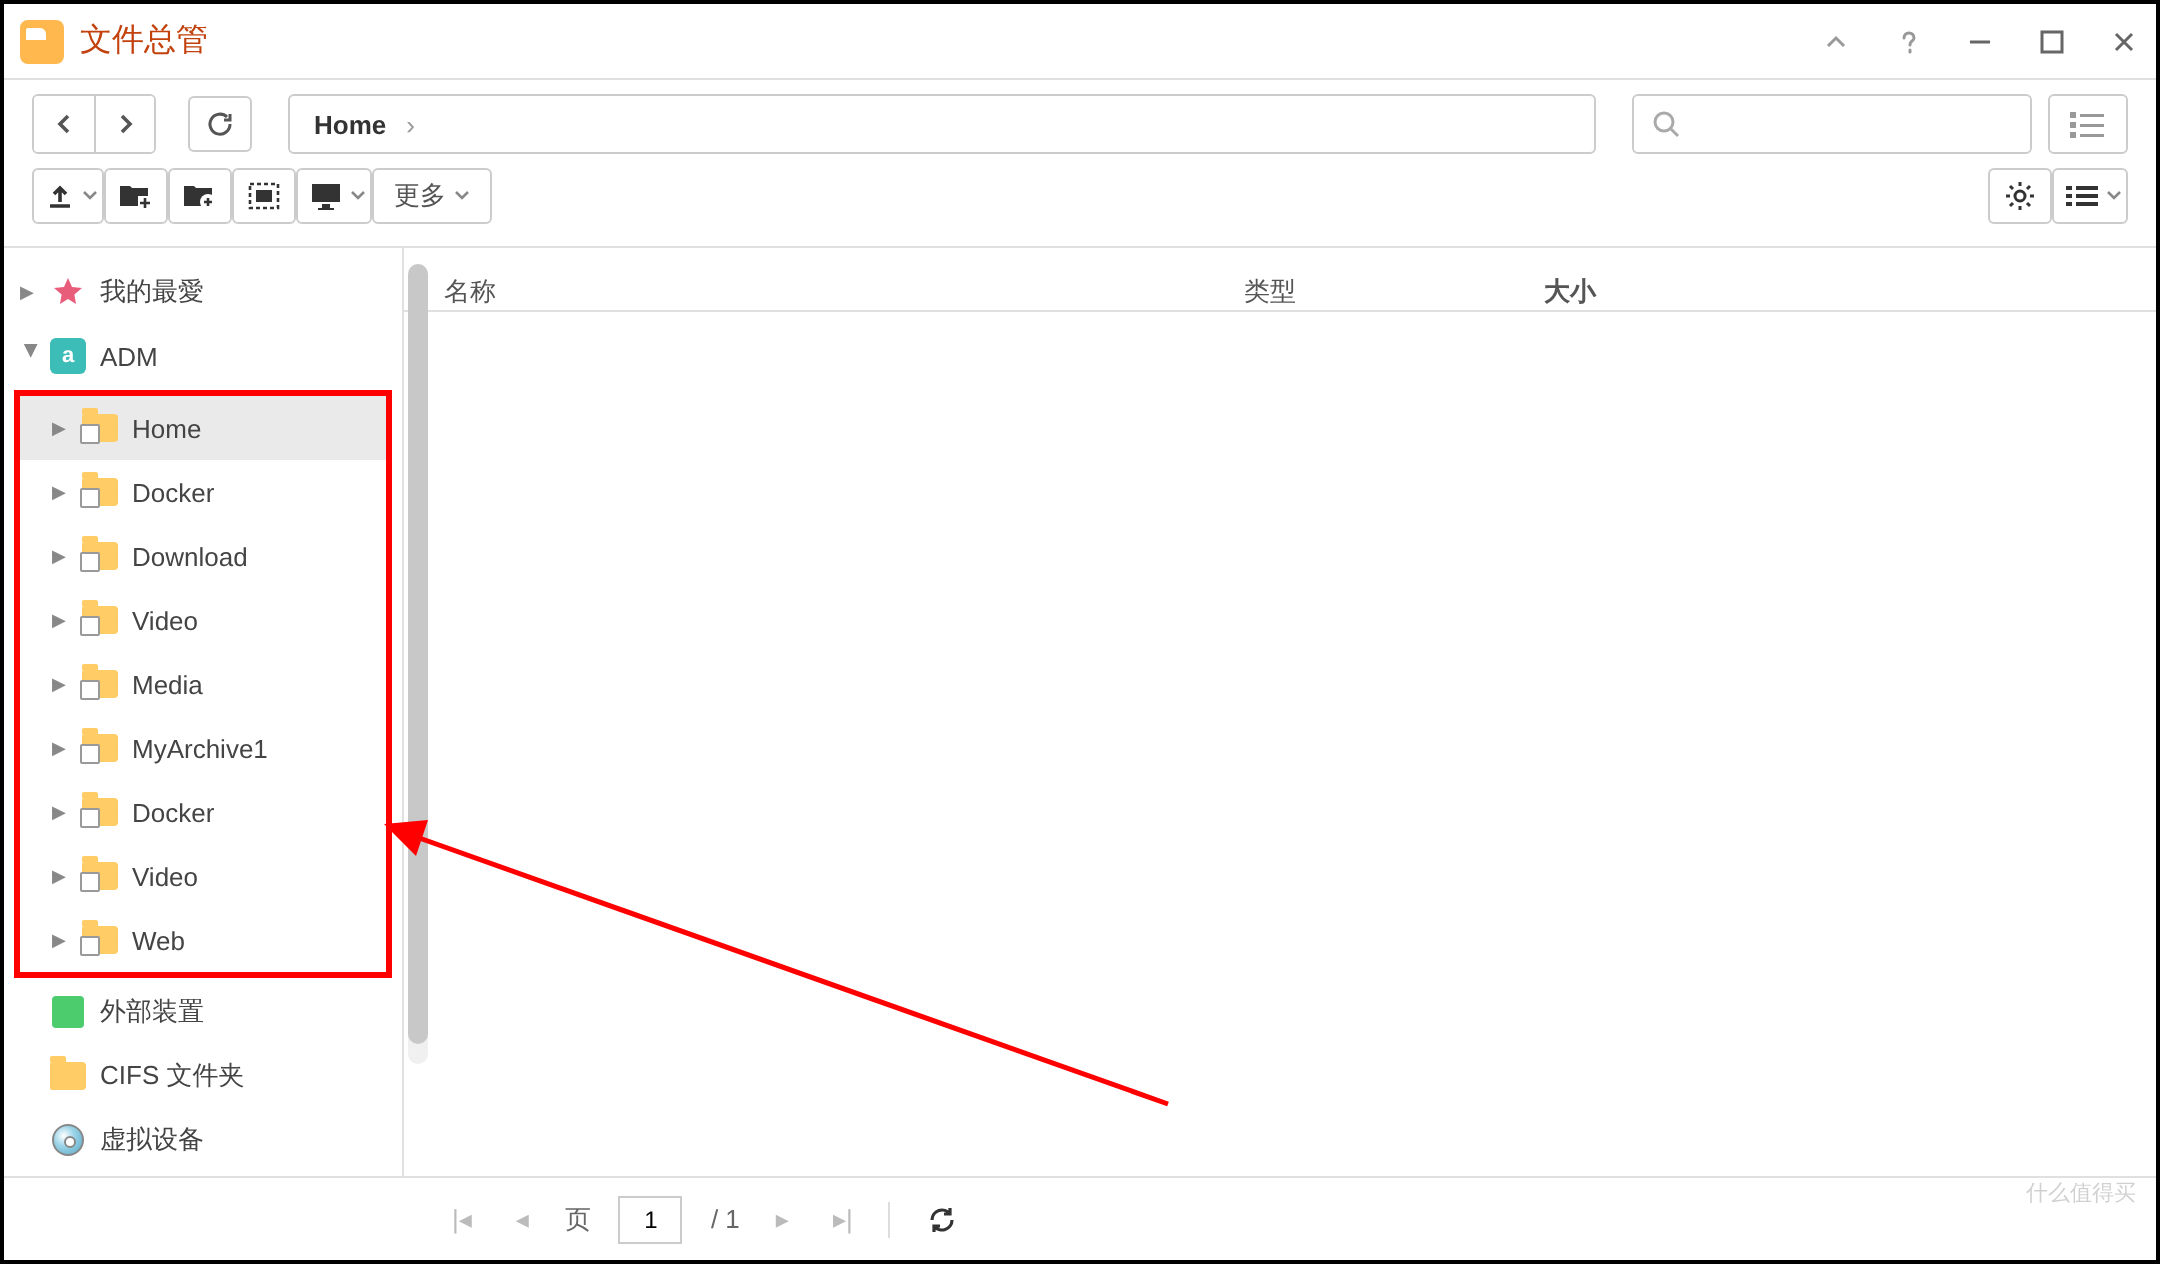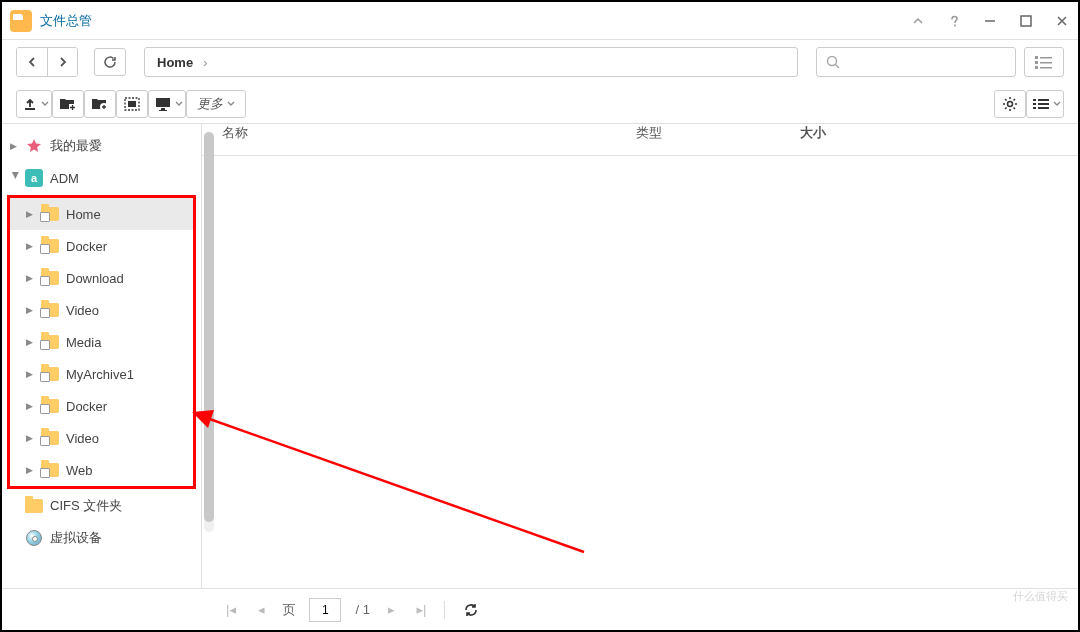--- a/index.html
+++ b/index.html
@@ -1,36 +1,36 @@
 <!DOCTYPE html>
 <html><head>
   <meta charset="utf-8">
   <style>
     * { margin: 0; padding: 0; box-sizing: border-box; font-family: Arial, "Microsoft YaHei", sans-serif; }
     body { width: 1080px; height: 632px; background: #fff; border: 2px solid #000; overflow: hidden; position: relative; }
     
     .titlebar { height: 38px; display: flex; align-items: center; padding: 0 8px; border-bottom: 1px solid #e0e0e0; }
     .app-icon { width: 22px; height: 22px; background: #ffb84d; border-radius: 4px; margin-right: 8px; position: relative; }
     .app-icon::before { content: ''; position: absolute; top: 4px; left: 3px; width: 10px; height: 6px; background: #fff; border-radius: 1px 3px 0 0; }
-    .app-title { font-size: 13px; color: #0369a1; flex: 1; }
+    .app-title { font-size: 16px; color: #c2410c; flex: 1; }
     .win-controls { display: flex; gap: 20px; align-items: center; }
     .win-btn { width: 16px; height: 16px; display: flex; align-items: center; justify-content: center; cursor: pointer; color: #888; }
     
     .toolbar1 { height: 44px; display: flex; align-items: center; padding: 0 14px; gap: 8px; }
     .nav-btns { display: flex; border: 1px solid #ccc; border-radius: 3px; overflow: hidden; }
     .nav-btn { width: 30px; height: 28px; display: flex; align-items: center; justify-content: center; cursor: pointer; background: #fff; }
     .nav-btn + .nav-btn { border-left: 1px solid #ccc; }
     .refresh-btn { width: 32px; height: 28px; border: 1px solid #ccc; border-radius: 3px; display: flex; align-items: center; justify-content: center; margin-left: 8px; cursor: pointer; }
     .breadcrumb { flex: 1; height: 30px; border: 1px solid #ccc; border-radius: 3px; margin: 0 10px; display: flex; align-items: center; padding: 0 12px; font-size: 13px; }
     .bc-item { font-weight: bold; color: #333; }
     .bc-sep { margin: 0 10px; color: #999; }
     .search-box { width: 200px; height: 30px; border: 1px solid #ccc; border-radius: 3px; display: flex; align-items: center; padding: 0 8px; }
     .view-toggle { width: 40px; height: 30px; border: 1px solid #ccc; border-radius: 3px; display: flex; align-items: center; justify-content: center; cursor: pointer; }
     
-    .toolbar2 { height: 40px; display: flex; align-items: center; padding: 0 14px; border-bottom: 1px solid #e0e0e0; font-style: italic; }
+    .toolbar2 { height: 40px; display: flex; padding: 0 14px; border-bottom: 1px solid #e0e0e0; }
     .tb-btn { height: 28px; min-width: 32px; border: 1px solid #ccc; border-radius: 3px; display: flex; align-items: center; justify-content: center; cursor: pointer; background: #fff; padding: 0 6px; gap: 4px; }
     .tb-btn.split { padding-right: 2px; }
     .tb-spacer { flex: 1; }
     .more-btn { padding: 0 10px; font-size: 13px; color: #555; }
     
     .main-area { display: flex; height: calc(100% - 122px - 42px); }
     .sidebar { width: 200px; border-right: 1px solid #e0e0e0; overflow-y: auto; padding: 6px 0; position: relative; }
     .tree-item { display: flex; align-items: center; height: 32px; padding: 0 8px; cursor: pointer; font-size: 13px; color: #444; }
     .tree-item.selected { background: #eaeaea; }
     .tree-disclosure { width: 12px; color: #888; font-size: 9px; }
@@ -44,21 +44,21 @@
     .folder-icn { width: 18px; height: 14px; background: #ffcc66; border-radius: 1px 2px 2px 1px; position: relative; }
     .folder-icn::before { content: ''; position: absolute; top: -3px; left: 0; width: 8px; height: 3px; background: #ffcc66; border-radius: 1px 1px 0 0; }
     .folder-icn.shortcut::after { content: ''; position: absolute; bottom: -1px; left: -1px; width: 8px; height: 8px; background: #fff; border: 1px solid #999; border-radius: 1px; }
     .ext-icon { width: 16px; height: 16px; background: #4dcc6d; border-radius: 2px; }
     .disc-icon { width: 16px; height: 16px; border-radius: 50%; background: radial-gradient(circle at 35% 35%, #fff 0%, #9bd4e8 40%, #5ba8c4 100%); border: 1px solid #888; position: relative; }
     .disc-icon::after { content: ''; position: absolute; top: 5px; left: 5px; width: 4px; height: 4px; background: #fff; border: 1px solid #888; border-radius: 50%; }
     
     .content { flex: 1; display: flex; flex-direction: column; position: relative; }
     .content-scroll { position: absolute; left: 2px; top: 8px; width: 10px; height: 400px; background: #f0f0f0; border-radius: 5px; }
     .content-scroll-thumb { position: absolute; top: 0; width: 10px; height: 390px; background: #c8c8c8; border-radius: 5px; }
-    .col-headers { display: flex; height: 32px; border-bottom: 1px solid #e0e0e0; align-items: flex-start; font-size: 13px; color: #555; padding-left: 20px; gap: 14px; }
+    .col-headers { display: flex; height: 32px; border-bottom: 1px solid #e0e0e0; align-items: flex-end; font-size: 13px; color: #555; padding-left: 20px; }
     .col-name { width: 400px; }
     .col-type { width: 150px; }
     .col-size { width: 150px; font-weight: bold; }
     .col-date { flex: 1; }
     .file-list { flex: 1; }
     
     .statusbar { height: 42px; border-top: 1px solid #e0e0e0; display: flex; align-items: center; padding: 0 20px 0 220px; font-size: 13px; color: #666; gap: 14px; }
     .pager-btn { cursor: pointer; color: #bbb; padding: 0 4px; }
     .page-input { width: 32px; height: 24px; border: 1px solid #ccc; text-align: center; font-size: 12px; }
     .pager-sep { width: 1px; height: 18px; background: #ddd; }
@@ -285,20 +285,27 @@
           </span>
         <span>Video</span>
       </div>
       <div class="tree-item">
         <span class="tree-disclosure">▶</span>
         <span class="tree-icon">
             <div class="folder-icn shortcut"></div>
           </span>
         <span>Web</span>
       </div>
+    </div>
+    <div class="tree-item">
+      <span class="tree-disclosure"></span>
+      <span class="tree-icon">
+          <div class="ext-icon"></div>
+        </span>
+      <span>外部装置</span>
     </div>
     <div class="tree-item">
       <span class="tree-disclosure"></span>
       <span class="tree-icon">
           <div class="folder-icn"></div>
         </span>
       <span>CIFS 文件夹</span>
     </div>
     <div class="tree-item">
       <span class="tree-disclosure"></span>

